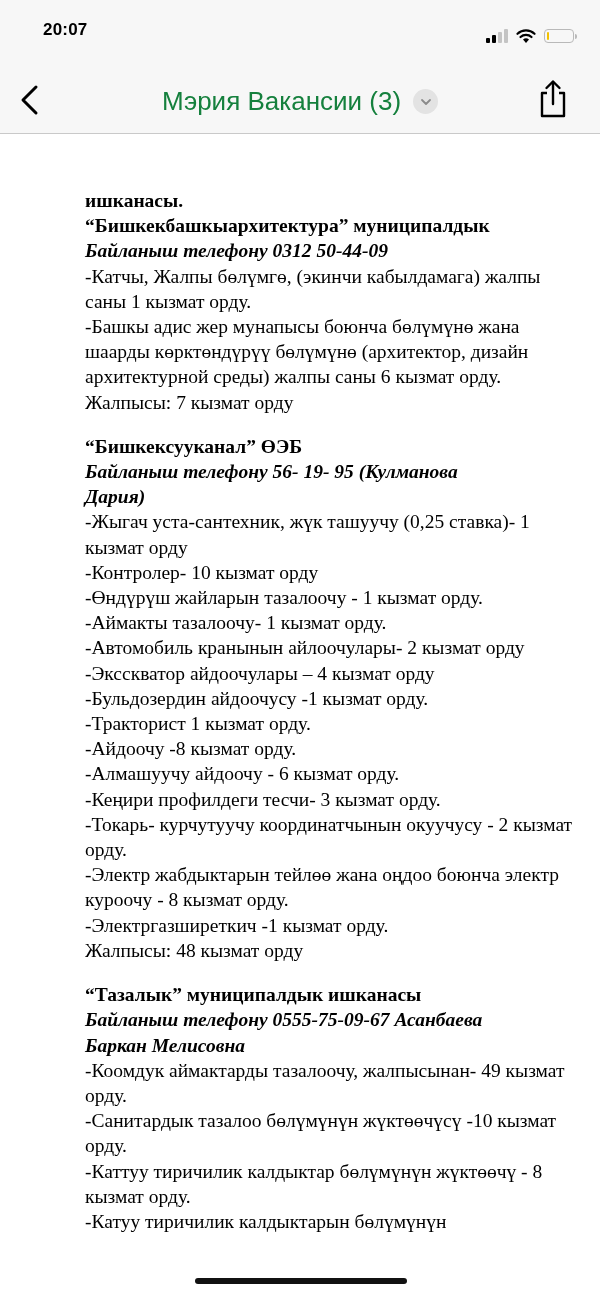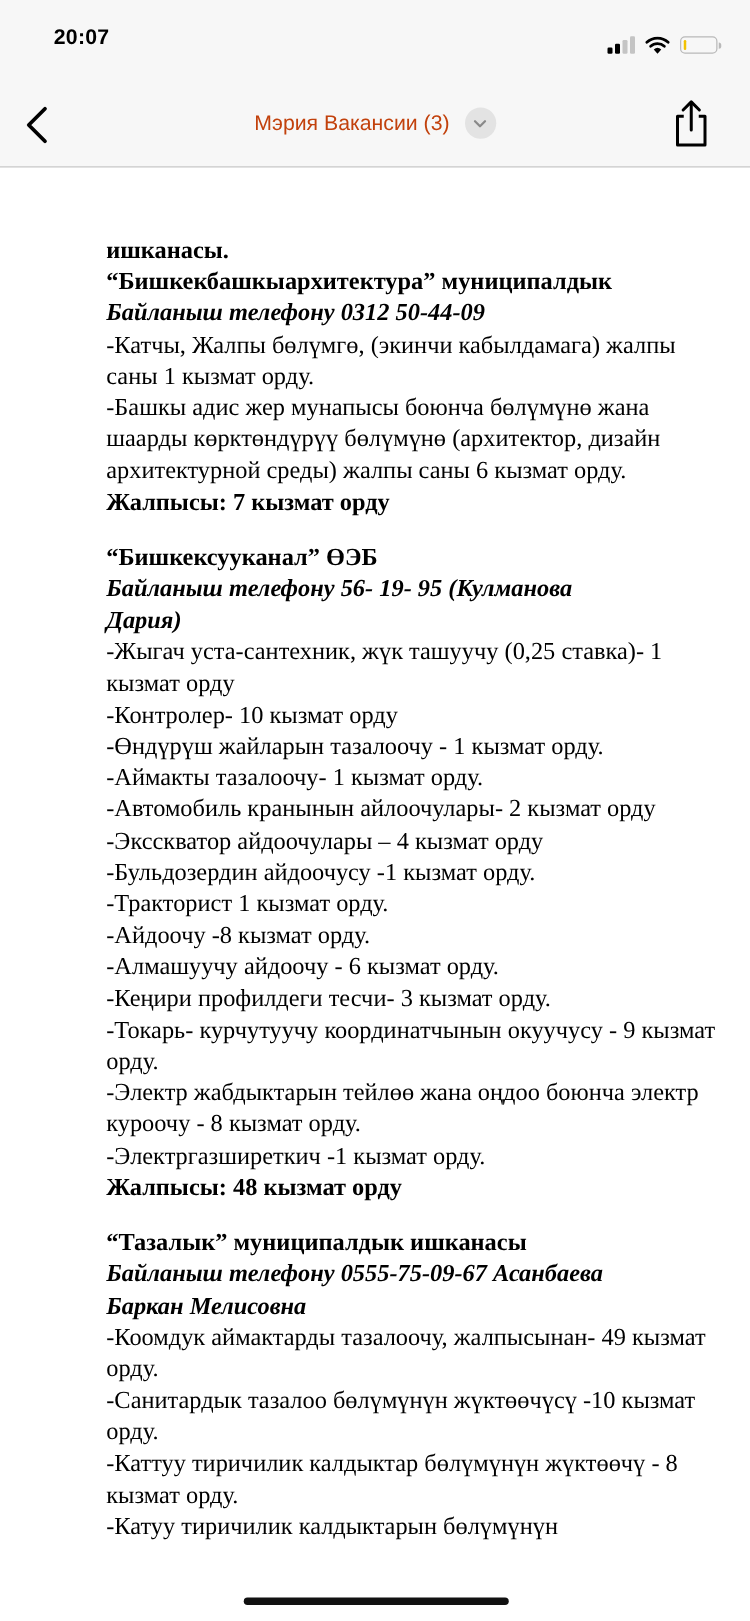--- a/index.html
+++ b/index.html
@@ -22,33 +22,33 @@
   .signal { display: flex; align-items: flex-end; gap: 2px; height: 14px; }
   .signal span { width: 4px; background: #000; border-radius: 1px; display: block; }
   .signal span.dim { background: #c4c4c4; }
   .battery { width: 30px; height: 14px; border: 1.5px solid #b9b9b9; border-radius: 4px; position: relative; box-sizing: border-box; }
   .battery::after { content: ""; position: absolute; right: -4px; top: 4px; width: 2px; height: 5px; background: #b9b9b9; border-radius: 0 2px 2px 0; }
   .battery .level { position: absolute; left: 2px; top: 2px; width: 2px; height: 8px; background: #f2c200; border-radius: 1px; }
 
   .nav { position: absolute; left: 0; top: 70px; width: 600px; height: 62px; }
   .back-btn { position: absolute; left: 14px; top: 12px; width: 32px; height: 36px; cursor: pointer; }
   .title-wrap { position: absolute; left: 0; right: 0; top: 16px; display: flex; justify-content: center; align-items: center; gap: 12px; }
-  .title { font-size: 17px; font-weight: 400; color: #c2410c; }
+  .title { font-size: 26px; font-weight: 400; color: #15803d; }
   .title-chevron { width: 25px; height: 25px; border-radius: 50%; background: #e3e3e3; display: flex; align-items: center; justify-content: center; cursor: pointer; }
   .share-btn { position: absolute; left: 534px; top: 8px; width: 38px; height: 42px; cursor: pointer; }
 
   .doc {
     position: absolute; left: 85px; top: 188px; width: 490px;
     font-family: "Liberation Serif", serif; font-size: 19.5px; line-height: 25.2px;
   }
   .doc .section { margin-bottom: 19px; }
   .doc .org { font-weight: bold; }
   .doc .phone { font-weight: bold; font-style: italic; }
   .doc .item { }
-  .doc .total { font-weight: bold; }
+  .doc .total { font-weight: normal; }
   .home-indicator {
     position: absolute; left: 195px; top: 1278px; width: 212px; height: 6px;
     background: #111; border-radius: 3px;
   }
 </style>
 </head>
 <body>
 
 <div class="topbar">
   <div class="status-time">20:07</div>
@@ -111,21 +111,21 @@
     <div class="item">-Контролер- 10 кызмат орду</div>
     <div class="item">-Өндүрүш жайларын тазалоочу - 1 кызмат орду.</div>
     <div class="item">-Аймакты тазалоочу- 1 кызмат орду.</div>
     <div class="item">-Автомобиль кранынын айлоочулары- 2 кызмат орду</div>
     <div class="item">-Эксскватор айдоочулары – 4 кызмат орду</div>
     <div class="item">-Бульдозердин айдоочусу -1 кызмат орду.</div>
     <div class="item">-Тракторист 1 кызмат орду.</div>
     <div class="item">-Айдоочу -8  кызмат орду.</div>
     <div class="item">-Алмашуучу айдоочу - 6 кызмат орду.</div>
     <div class="item">-Кеңири профилдеги тесчи- 3 кызмат орду.</div>
-    <div class="item">-Токарь- курчутуучу координатчынын окуучусу - 9 кызмат орду.</div>
+    <div class="item">-Токарь- курчутуучу координатчынын окуучусу - 2 кызмат орду.</div>
     <div class="item">-Электр жабдыктарын тейлөө жана оңдоо боюнча электр куроочу - 8 кызмат орду.</div>
     <div class="item">-Электргазширеткич -1 кызмат орду.</div>
     <div class="total">Жалпысы: 48 кызмат орду</div>
   </div>
 
   <div class="section">
     <div class="org">“Тазалык” муниципалдык ишканасы</div>
     <div class="phone">
       <div>Байланыш телефону 0555-75-09-67 Асанбаева</div>
       <div>Баркан Мелисовна</div>

